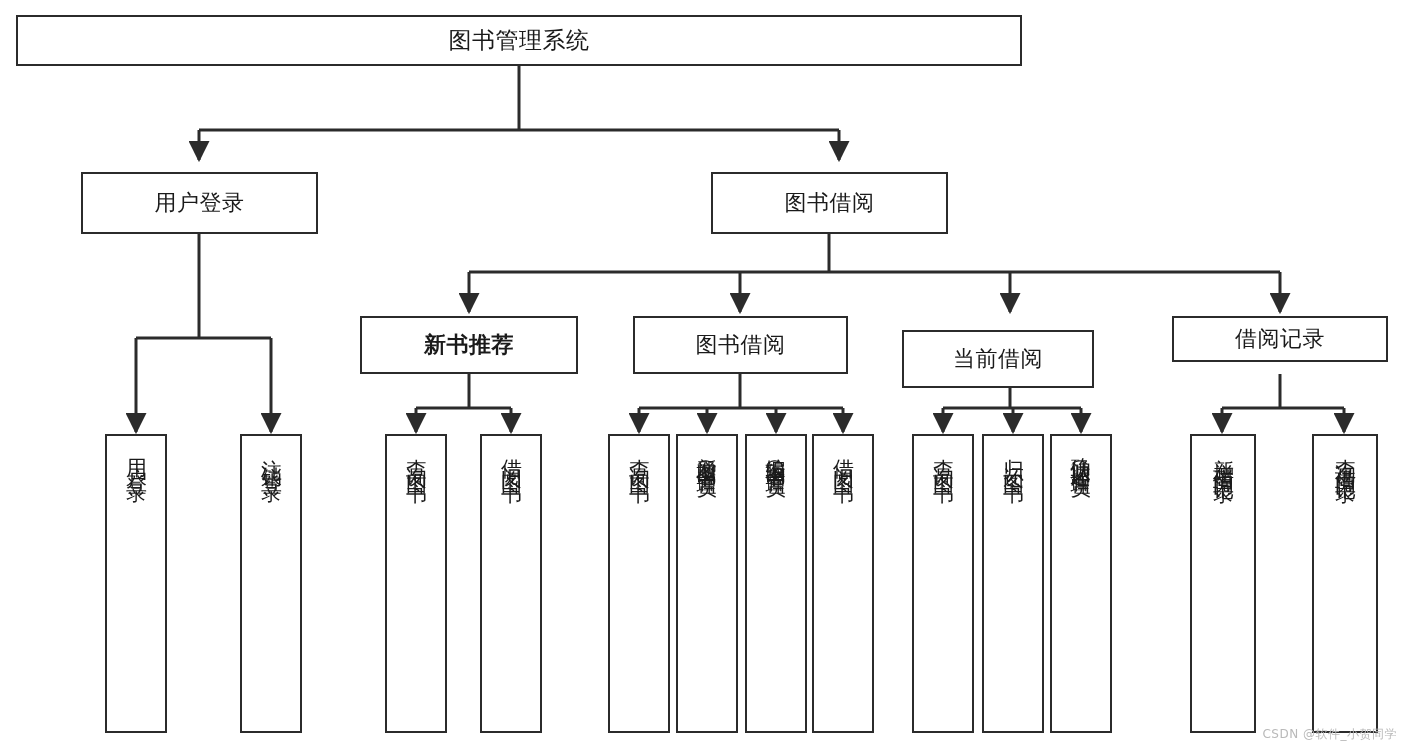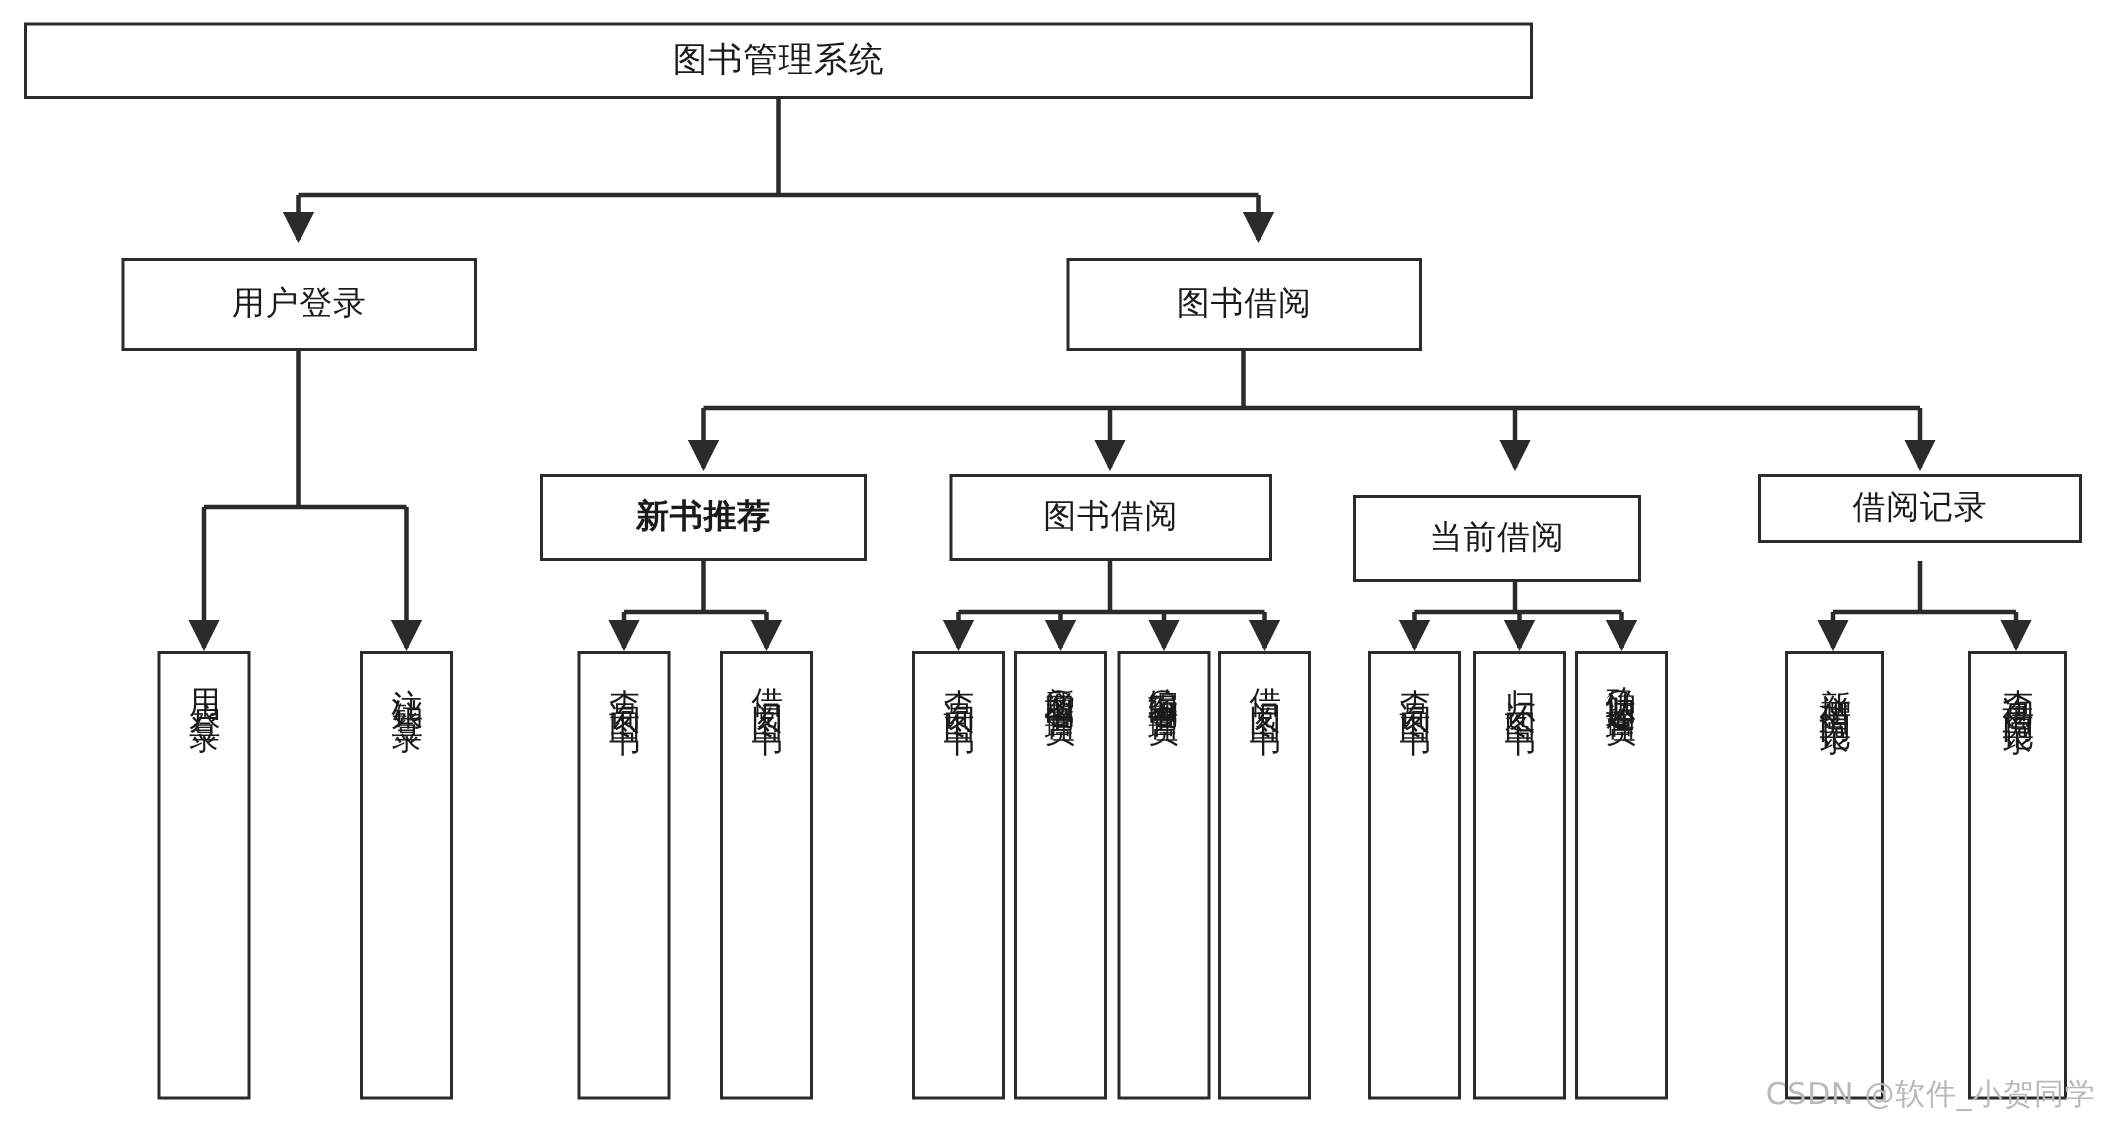--- a/index.html
+++ b/index.html
@@ -65,21 +65,21 @@
     font-size: 20px;
     letter-spacing: 3px;
   }
   .node.vert.mid .lbl {
     letter-spacing: 8px;
   }
   .watermark {
     position: absolute;
     right: 8px;
     bottom: 4px;
-    font-size: 20px;
+    font-size: 12px;
     color: #b9b9b9;
     white-space: nowrap;
     letter-spacing: 0.5px;
   }
 </style>
 </head>
 <body>
 
 <div id="canvas">
 

